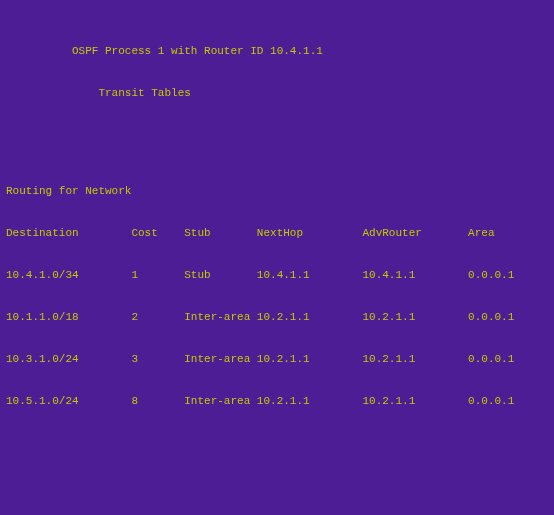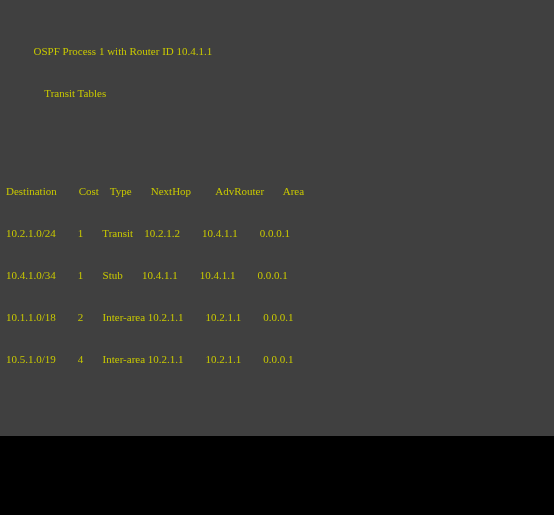--- a/index.html
+++ b/index.html
@@ -7,24 +7,24 @@
     padding: 0;
     background: #000000;
   }
   body {
     width: 554px;
     height: 515px;
     overflow: hidden;
   }
   #terminal {
     width: 554px;
-    height: 436px;
-    background: #404040;
+    height: 515px;
+    background: #4c1d95;
     color: #c8c800;
-    font-family: Liberation Serif, serif;
+    font-family: Liberation Mono, monospace;
     font-size: 11px;
     line-height: 14px;
     letter-spacing: 0px;
     white-space: pre;
     padding: 2px 0 0 6px;
     box-sizing: border-box;
   }
   .line {
     white-space: pre;
     height: 14px;
@@ -36,25 +36,26 @@
 </style>
 </head>
 <body>
 
 <div id="terminal">
 
   <div class="line">          OSPF Process 1 with Router ID 10.4.1.1</div>
   <div class="line">              Transit Tables</div>
   <div class="line blank"></div>
 
-  <div class="line">Destination        Cost    Type       NextHop         AdvRouter       Area</div>
-  <div class="line">10.2.1.0/24        1       Transit    10.2.1.2        10.4.1.1        0.0.0.1</div>
+  <div class="line">Routing for Network</div>
+  <div class="line">Destination        Cost    Stub       NextHop         AdvRouter       Area</div>
   <div class="line">10.4.1.0/34        1       Stub       10.4.1.1        10.4.1.1        0.0.0.1</div>
   <div class="line">10.1.1.0/18        2       Inter-area 10.2.1.1        10.2.1.1        0.0.0.1</div>
-  <div class="line">10.5.1.0/19        4       Inter-area 10.2.1.1        10.2.1.1        0.0.0.1</div>
+  <div class="line">10.3.1.0/24        3       Inter-area 10.2.1.1        10.2.1.1        0.0.0.1</div>
+  <div class="line">10.5.1.0/24        8       Inter-area 10.2.1.1        10.2.1.1        0.0.0.1</div>
 
   <div class="line blank"></div>
 
   
   
   
 
   
 
   

